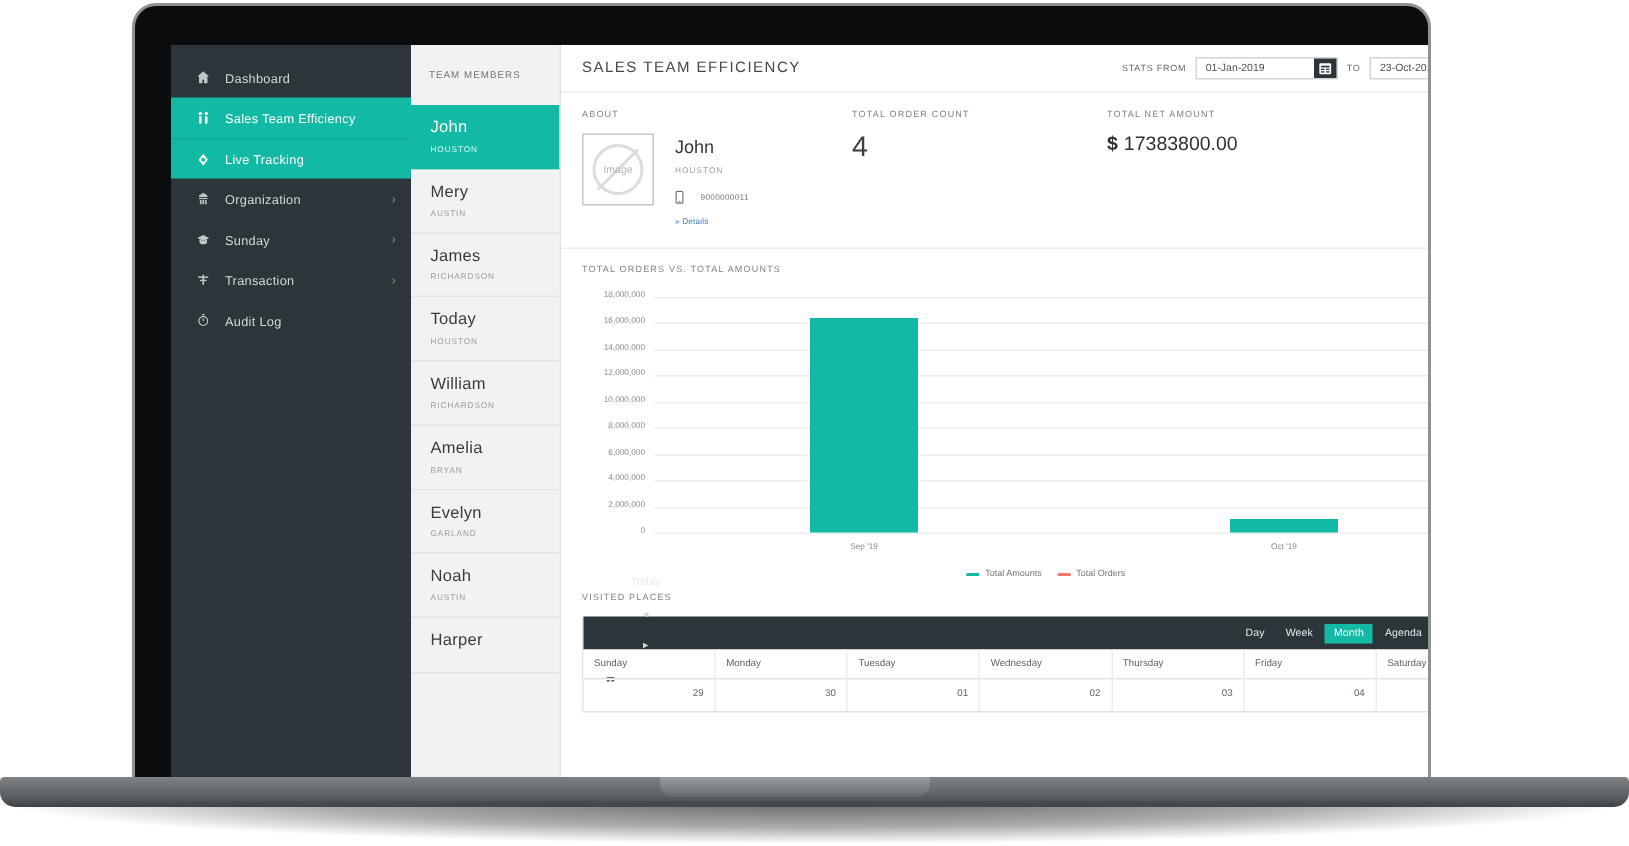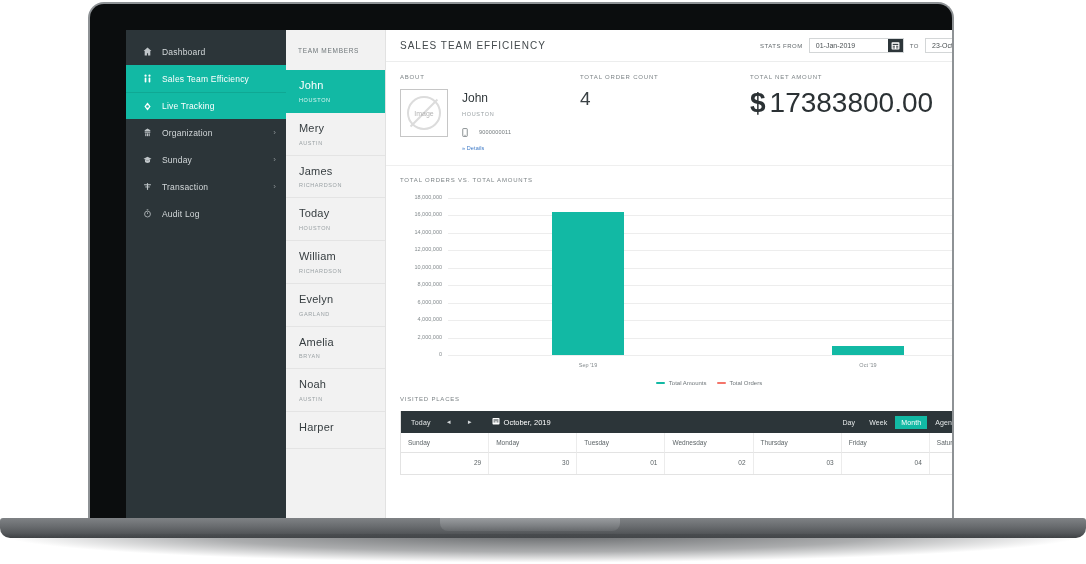--- a/index.html
+++ b/index.html
@@ -19,21 +19,21 @@
     left: 88px; top: 2px;
     width: 866px; height: 524px;
     background: #0b0d0e;
     border-radius: 16px 16px 4px 4px;
     border: 2px solid #8e9295;
     border-bottom: none;
     overflow: hidden;
   }
   .laptop-screen {
     position: absolute;
-    left: 36px; top: 26px;
+    left: 24px; top: 26px;
     width: 906px; height: 495px;
     background: #22c55e;
     overflow: hidden;
   }
   .laptop-base {
     position: absolute;
     left: 0px; top: 518px;
     width: 1086px; height: 20px;
     background: linear-gradient(to bottom, #7f8285 0%, #6a6d70 40%, #55585b 75%, #3e4144 100%);
     border-radius: 3px 3px 10px 10px;
@@ -185,21 +185,21 @@
   .phone-ico { width: 9px; flex: 0 0 9px; }
   .phone-num { font-size: 5.5px; color: #70777a; margin-left: 8px; letter-spacing: .2px; }
   .details-link {
     font-size: 5.5px; color: #3b78c6; margin-top: 4px; cursor: pointer;
     letter-spacing: .1px;
   }
   .stat-col { width: 170px; }
   .stat-big { font-size: 19px; color: #3a4144; font-weight: 300; line-height: 1; margin-top: 2px; }
   .amount-col { flex: 1; }
   .amount-big {
-    font-size: 28px; color: #2b3134; font-weight: 400; line-height: 1;
+    font-size: 13px; color: #2b3134; font-weight: 400; line-height: 1;
     margin-top: 8px; white-space: nowrap;
   }
   .amount-big .cur { font-weight: 700; margin-right: 4px; }
 
   
   .chart-sec { padding: 11px 14px 6px 14px; }
   .chart-wrap { position: relative; height: 185px; margin-top: 2px; }
   .plot {
     position: absolute; left: 48px; right: 10px; top: 6px; bottom: 22px;
   }
@@ -227,21 +227,21 @@
   .leg-dash { width: 9px; height: 2px; border-radius: 1px; }
 
   
   .cal-sec { padding: 4px 14px 0 14px; }
   .cal-box { border: 1px solid #e3e3e3; border-top: none; }
   .cal-toolbar {
     background: #2c3539; height: 22px;
     display: flex; align-items: center; padding: 0 10px;
     color: #e6e9ea;
   }
-  .cal-tb-left { display: flex; align-items: center; gap: 15px; }
+  .cal-tb-left { display: flex; align-items: center; gap: 15px; flex-direction: column; }
   .tb-btn { font-size: 7px; cursor: pointer; color: #e6e9ea; letter-spacing: .2px; }
   .tb-arrow { font-size: 6px; cursor: pointer; color: #d4d8da; }
   .tb-month { display: flex; align-items: center; gap: 4px; font-size: 7.5px; color: #fff; margin-left: 4px; }
   .cal-tb-right { margin-left: auto; display: flex; align-items: center; gap: 2px; }
   .view-btn {
     font-size: 7px; padding: 3px 6px; cursor: pointer; color: #e6e9ea;
     letter-spacing: .1px; line-height: 1;
   }
   .view-btn.active { background: #12b9a4; color: #fff; }
   .cal-head { display: flex; background: #fff; }
@@ -364,26 +364,26 @@
               </div>
               <div class="member">
                 <div class="member-name">Today</div>
                 <div class="member-city">HOUSTON</div>
               </div>
               <div class="member">
                 <div class="member-name">William</div>
                 <div class="member-city">RICHARDSON</div>
               </div>
               <div class="member">
+                <div class="member-name">Amelia</div>
+                <div class="member-city">BRYAN</div>
+              </div>
+              <div class="member">
                 <div class="member-name">Evelyn</div>
                 <div class="member-city">GARLAND</div>
-              </div>
-              <div class="member">
-                <div class="member-name">Amelia</div>
-                <div class="member-city">BRYAN</div>
               </div>
               <div class="member">
                 <div class="member-name">Noah</div>
                 <div class="member-city">AUSTIN</div>
               </div>
               <div class="member">
                 <div class="member-name">Harper</div>
                 <div class="member-city"></div>
               </div>
             </div>

